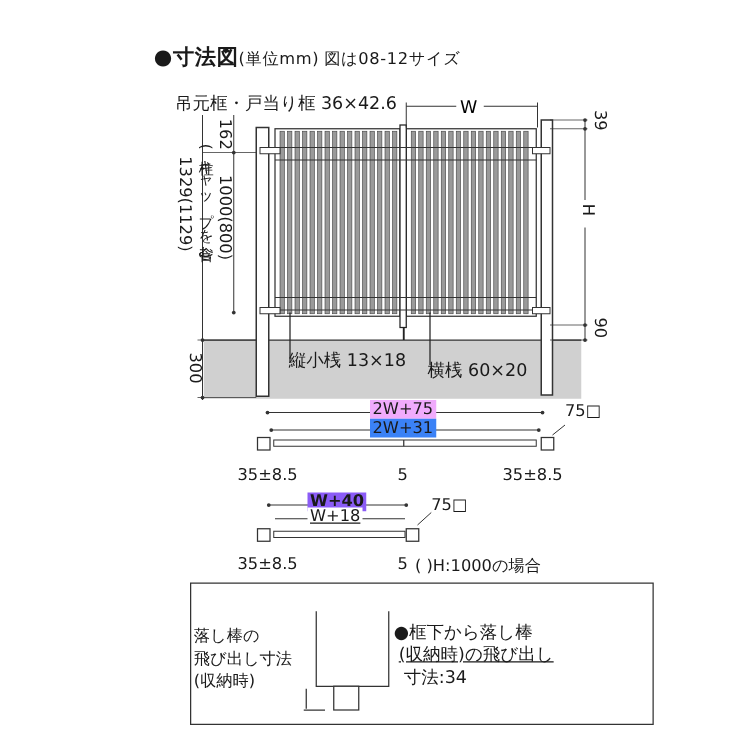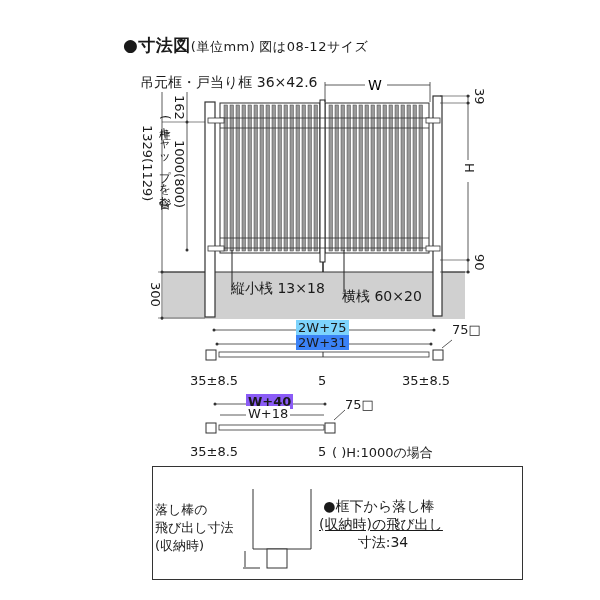--- a/index.html
+++ b/index.html
@@ -145,44 +145,44 @@
 <div class="abs vtxt" style="left:172px; top:140px;">1000(800)</div>
 <div class="abs vtxt" style="left:172px; top:95px;">162</div>
 <div class="abs vtxt" style="left:148px; top:282px;">300</div>
 <div class="abs vtxt" style="left:472px; top:88px;">39</div>
 <div class="abs vtxt" style="left:462px; top:163px;">H</div>
 <div class="abs vtxt" style="left:472px; top:254px;">90</div>
 
 <div class="abs lbl" style="left:231px; top:280px; font-size:14px;">縦小桟 13×18</div>
 <div class="abs lbl" style="left:342px; top:288px; font-size:14px;text-align:right;">横桟 60×20</div>
 
-<div class="abs lbl" style="left:296px; top:320px; background:#7dd3fc; padding:0 2px;">2W+75</div>
+<div class="abs lbl" style="left:296px; top:320px; background:#f0abfc; padding:0 2px;">2W+75</div>
 <div class="abs lbl" style="left:296px; top:335px; background:#3b82f6; padding:0 2px;">2W+31</div>
 <div class="abs lbl" style="left:452px; top:322px;">75□</div>
 <div class="abs lbl" style="left:190px; top:373px;">35±8.5</div>
 <div class="abs lbl" style="left:318px; top:373px;">5</div>
 <div class="abs lbl" style="left:402px; top:373px;">35±8.5</div>
 
 <div class="abs lbl" style="left:246px; top:394px; background:#8b5cf6; padding:0 2px;font-weight:bold;">W+40</div>
-<div class="abs lbl" style="left:246px; top:406px; background:#fff; padding:0 2px;">W+18</div>
+<div class="abs lbl" style="left:246px; top:406px; background:#fff; padding:0 2px;text-decoration:underline;">W+18</div>
 <div class="abs lbl" style="left:345px; top:397px;">75□</div>
 <div class="abs lbl" style="left:190px; top:444px;">35±8.5</div>
 <div class="abs lbl" style="left:318px; top:444px;">5</div>
 <div class="abs lbl" style="left:332px; top:444px;">( )H:1000の場合</div>
 
 <div class="abs box">
   <svg class="abs" style="left:0; top:0;" width="313" height="114">
     <polyline points="100,22 100,82 158,82 158,22" fill="none" stroke="#333" stroke-width="1"></polyline>
     <rect x="114" y="82" width="20" height="19" fill="#fff" stroke="#333" stroke-width="1"></rect>
     <line x1="90" y1="101" x2="107" y2="101" stroke="#333"></line>
     <line x1="92" y1="84" x2="92" y2="100" stroke="#333"></line>
   </svg>
   <div class="abs lbl" style="left:2px; top:34px; line-height:18px;">
     <div>落し棒の</div>
     <div>飛び出し寸法</div>
     <div>(収納時)</div>
   </div>
-  <div class="abs lbl" style="left:162px; top:30px; line-height:18px; font-size:14px;text-align:center;">
+  <div class="abs lbl" style="left:162px; top:30px; line-height:18px; font-size:14px;">
     <div>●框下から落し棒</div>
     <div style="margin-left:4px;text-decoration:underline;">(収納時)の飛び出し</div>
     <div style="margin-left:8px;">寸法:34</div>
   </div>
 </div>
 
 </body></html>

